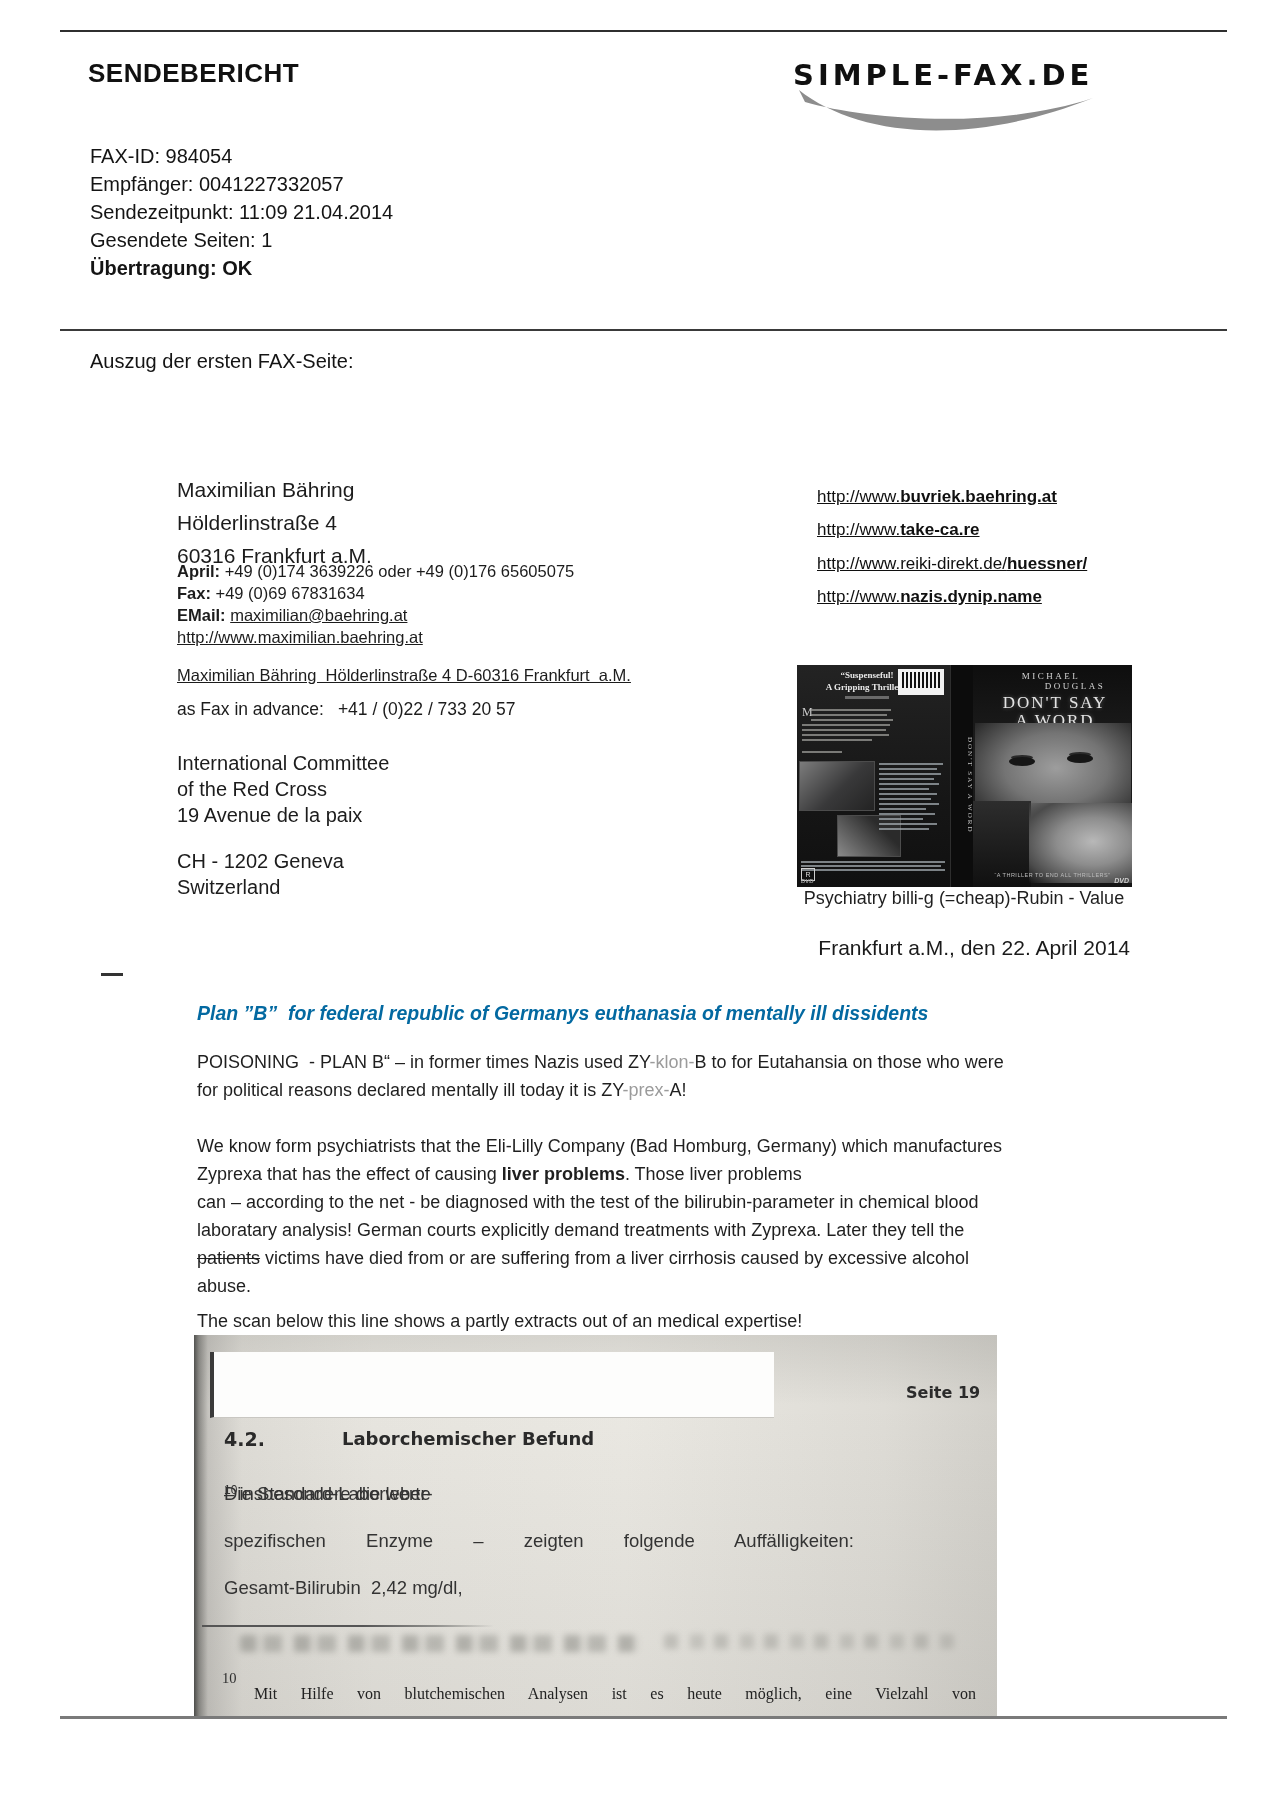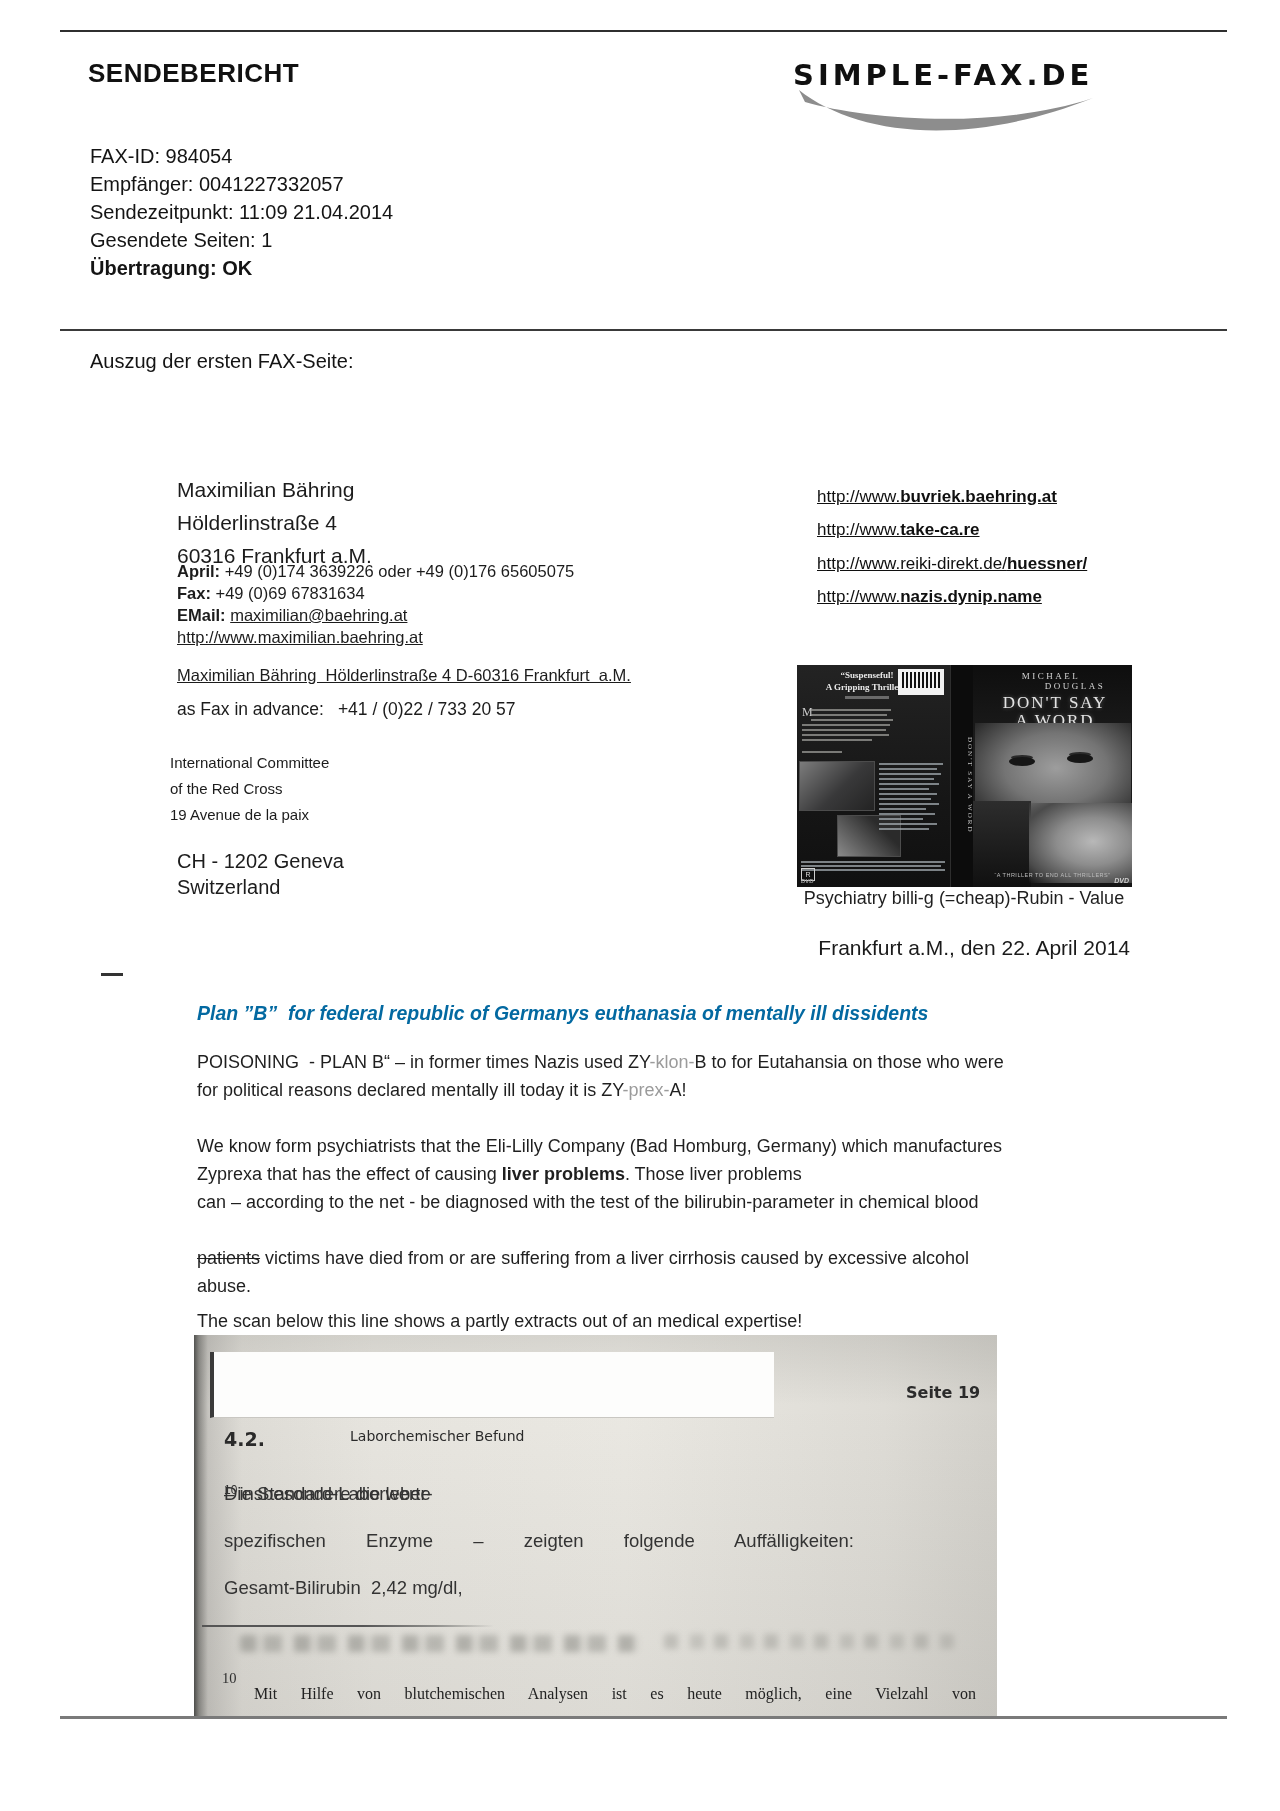--- a/index.html
+++ b/index.html
@@ -25,21 +25,21 @@
   .u{text-decoration:underline;}
   .pre{white-space:pre-wrap;}
   .inline-address{left:177px;top:666px;font-size:16.5px;text-decoration:underline;}
   .fax-advance{left:177px;top:699px;font-size:17.5px;}
   .fax-advance .val{margin-left:14px;}
   
   .weblink{left:817px;font-size:17px;color:#101010;text-decoration:underline;}
   .weblink b{font-weight:bold;}
   .lk0{top:487px;} .lk1{top:520px;} .lk2{top:554px;} .lk3{top:587px;}
   
-  .recipient-a{left:170px;top:750px;font-size:15px;line-height:26px;}
+  .recipient-a{left:177px;top:750px;font-size:20px;line-height:26px;}
   .recipient-b{left:177px;top:848px;font-size:20px;line-height:26px;}
   
   .dvd{left:797px;top:665px;width:335px;height:222px;background:#181818;}
   .dvd *{position:absolute;}
   .dvd-back{left:0;top:0;width:153px;height:222px;background:linear-gradient(180deg,#232323,#161616 60%,#101010);}
   .dvd-spine{left:153px;top:0;width:23px;height:222px;background:#0c0c0c;border-left:1px solid #2e2e2e;border-right:1px solid #2e2e2e;}
   .dvd-front{left:176px;top:0;width:159px;height:222px;background:linear-gradient(180deg,#0e0e0e,#1c1c1c 35%,#151515);overflow:hidden;}
   .q1{left:0;top:5px;width:140px;text-align:center;font-family:"Liberation Serif",serif;font-weight:bold;font-size:9px;color:#e9e9e9;}
   .q2{left:0;top:17px;width:140px;text-align:center;font-family:"Liberation Serif",serif;font-weight:bold;font-size:9px;color:#e9e9e9;}
   .byline{left:48px;top:31px;width:44px;height:3px;background:#7d7d7d;opacity:.8;}
@@ -75,21 +75,21 @@
   .gray{color:#9b9b9b;}
   .scan-note{left:197px;top:1311px;font-size:18px;color:#1f1f1f;}
   
   .scan{left:194px;top:1335px;width:803px;height:383px;
         background-image:linear-gradient(180deg,rgba(110,110,105,.16),rgba(255,255,255,0) 70px,rgba(60,60,55,.08) 100%),
         linear-gradient(90deg,#4e4e4c 0px,#8b8a86 5px,#c6c4bf 14px,#dedcd6 48px,#e7e5df 180px,#eae8e2 430px,#dedcd6 690px,#d3d1cb 100%);}
   .scan *{position:absolute;}
   .scan-redaction{left:16px;top:17px;width:560px;height:65px;background:#fdfdfc;border-left:4px solid #3a3a3a;border-bottom:1px solid #c9c7c2;}
   .scan-page{left:712px;top:48px;font-size:16px;font-weight:bold;color:#2b2b2b;font-family:"DejaVu Sans",sans-serif;}
   .scan-sec-no{left:30px;top:93px;font-size:19px;font-weight:bold;color:#2a2a2a;font-family:"DejaVu Sans",sans-serif;}
-  .scan-sec-title{left:156px;top:93px;font-size:14px;font-weight:normal;color:#2a2a2a;font-family:"DejaVu Sans",sans-serif;}
+  .scan-sec-title{left:148px;top:93px;font-size:18px;font-weight:bold;color:#2a2a2a;font-family:"DejaVu Sans",sans-serif;}
   .scan-line{left:30px;width:630px;font-size:18.5px;color:#333;font-family:"Liberation Sans",sans-serif;}
   .just{text-align:justify;text-align-last:justify;}
   .sl1{top:148px;} .sl2{top:195px;} .sl3{top:242px;}
   .scan-line sup{font-size:12px;}
   .fn-divider{left:8px;top:290px;width:292px;height:2px;background:linear-gradient(90deg,#555 0 55%,#8f8f8c 80%,rgba(0,0,0,0));}
   .ghost1{left:46px;top:300px;width:400px;height:17px;filter:blur(3px);opacity:.45;border-radius:3px;
           background:repeating-linear-gradient(90deg,#7a7a74 0 16px,rgba(150,150,145,.2) 16px 24px,#8a8a84 24px 42px,rgba(0,0,0,0) 42px 54px);}
   .ghost2{left:470px;top:299px;width:290px;height:15px;filter:blur(3px);opacity:.3;border-radius:3px;
           background:repeating-linear-gradient(90deg,#7a7a74 0 14px,rgba(0,0,0,0) 14px 26px,#8a8a84 26px 40px,rgba(0,0,0,0) 40px 50px);}
   .fn-marker{left:28px;top:335px;font-size:14.5px;color:#2e2e2e;font-family:"Liberation Serif",serif;}
@@ -222,21 +222,21 @@
 
   <div class="abs para p1">
     <span class="pre">POISONING  - PLAN B“ – in former times Nazis used ZY</span><span class="gray">-klon-</span><span>B</span><span class="pre"> to for Eutahansia on those who were</span><br>
     <span>for political reasons declared mentally ill today it is ZY</span><span class="gray">-prex-</span><span>A!</span>
   </div>
 
   <div class="abs para p2">
     <span>We know form psychiatrists that the Eli-Lilly Company (Bad Homburg, Germany) which manufactures</span><br>
     <span>Zyprexa that has the effect of causing </span><b>liver problems</b><span>. Those liver problems</span><br>
     <span>can – according to the net - be diagnosed with the test of the bilirubin-parameter in chemical blood</span><br>
-    <br>
+    <span>laboratary analysis! German courts explicitly demand treatments with Zyprexa. Later they tell the</span><br>
     <s>patients</s><span> victims have died from or are suffering from a liver cirrhosis caused by excessive alcohol</span><br>
     <span>abuse.</span>
   </div>
 
   <div class="abs scan-note">The scan below this line shows a partly extracts out of an medical expertise!</div>
 
   <div class="abs scan">
     <div class="scan-redaction"></div>
     <div class="scan-page">Seite 19</div>
     <div class="scan-sec-no">4.2.</div>

